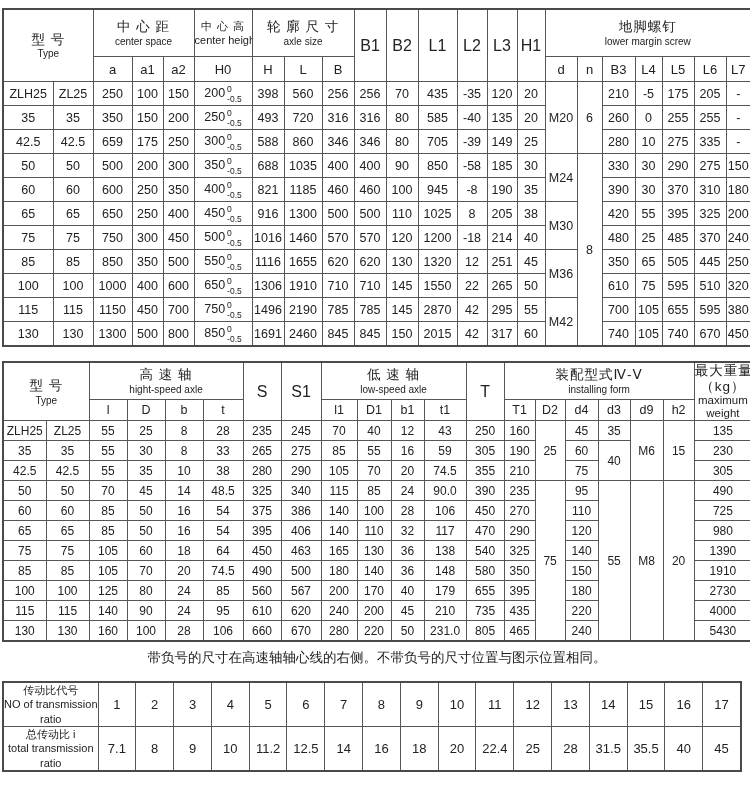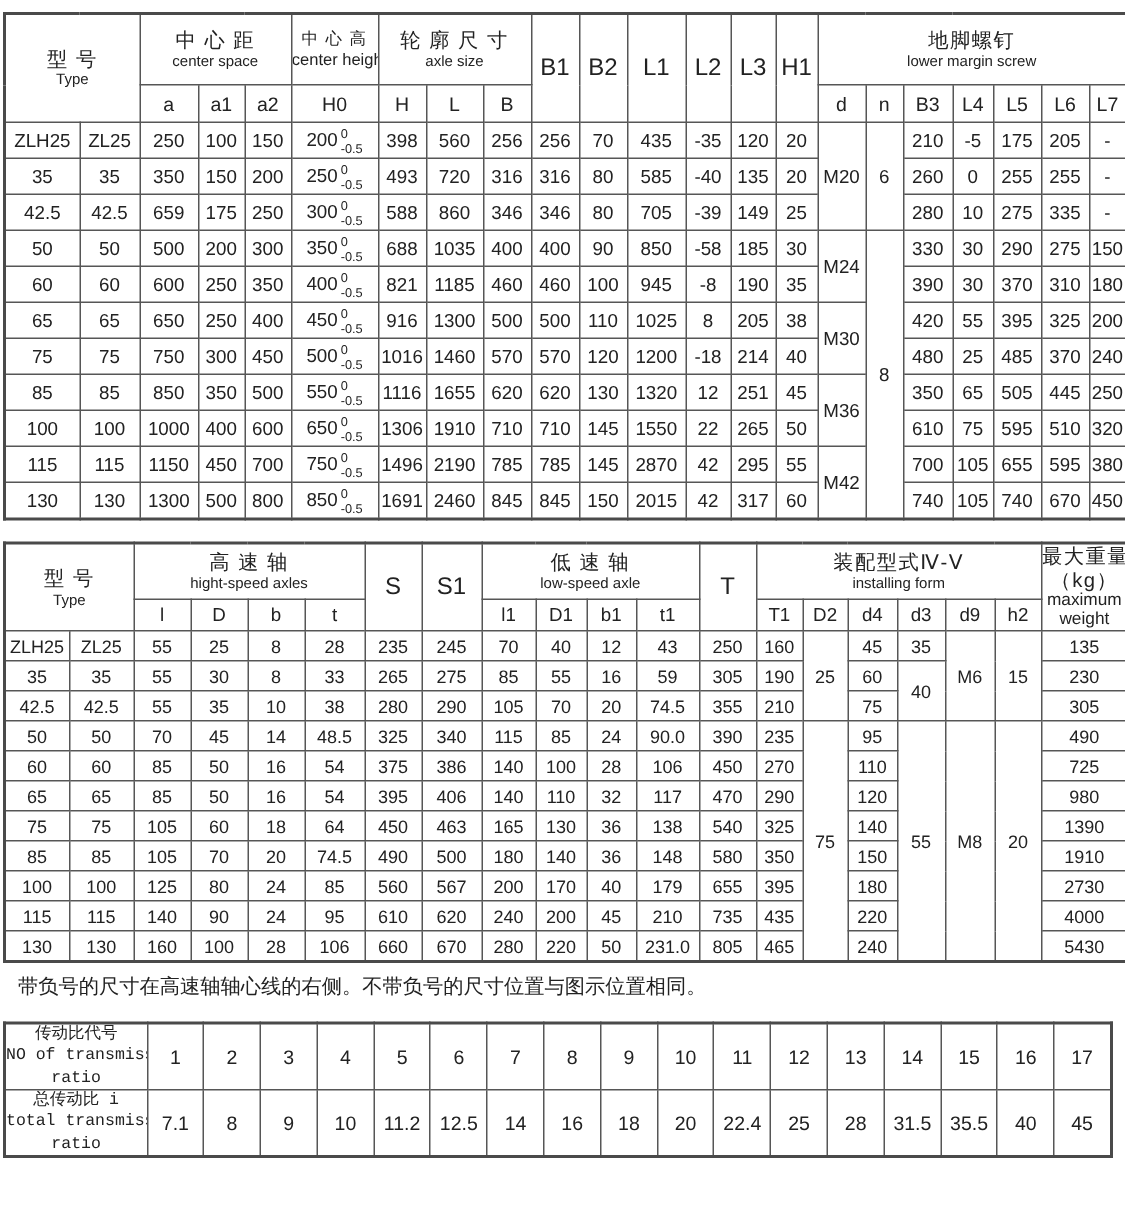--- a/index.html
+++ b/index.html
@@ -21,32 +21,32 @@
   #t1{border:2px solid #4a4a4a;}
   #t2{border:2px solid #4a4a4a;margin-top:14px;}
   #t3{border:2px solid #4a4a4a;}
   #t1 thead tr:first-child th{height:46px;}
   #t1 thead tr:nth-child(2) th{height:24px;font-size:13px;}
   #t1 tbody td{height:23px;font-size:12.5px;}
   #t2 thead tr:first-child th{height:36px;}
   #t2 thead tr:nth-child(2) th{height:20px;font-size:12.5px;}
   #t2 tbody td{height:19px;font-size:12px;}
   #t3 th,#t3 td{height:43px;font-size:13px;}
-  #t3 th{font-size:11px;line-height:1.3;font-family:Liberation Mono, monospace;}
+  #t3 th{font-size:11px;line-height:1.3;}
   .zh{font-size:13.5px;letter-spacing:1px;line-height:1.3;}
   .en{font-size:10px;line-height:1.2;letter-spacing:0;}
   .sm .zh{font-size:11px;}
   .sm .en{font-size:11px;}
   .w4 div{line-height:1.15;}
   .w4 .en{font-size:11.5px;}
   .tolwrap{display:inline-flex;align-items:center;gap:2px;line-height:1;}
   .tol{display:inline-flex;flex-direction:column;align-items:flex-start;
        font-size:8.5px;line-height:1.15;position:relative;top:1px;}
   .note{margin:7px 6px 0 10px;}
-  .note-zh{font-size:13.5px;line-height:1.3;}
+  .note-zh{font-size:13.5px;line-height:1.3;text-align:center;}
   .note-en{font-size:13.5px;line-height:1.35;margin-top:3px;text-indent:26px;}
 </style>
 </head>
 <body>
 
 <div class="wrap">
 
   <table id="t1">
     <colgroup>
       <col style="width:50px">
@@ -461,21 +461,21 @@
         <col style="width:58px">
     </colgroup>
     <thead>
       <tr>
         <th colspan="2" rowspan="2">
           <div class="zh">型 号</div>
           <div class="en">Type</div>
         </th>
         <th colspan="4">
           <div class="zh">高 速 轴</div>
-          <div class="en">hight-speed axles</div>
+          <div class="en">hight-speed axle</div>
         </th>
         <th rowspan="2">S</th>
         <th rowspan="2">S1</th>
         <th colspan="4">
           <div class="zh">低 速 轴</div>
           <div class="en">low-speed axle</div>
         </th>
         <th rowspan="2">T</th>
         <th colspan="6">
           <div class="zh">装配型式Ⅳ-Ⅴ</div>

